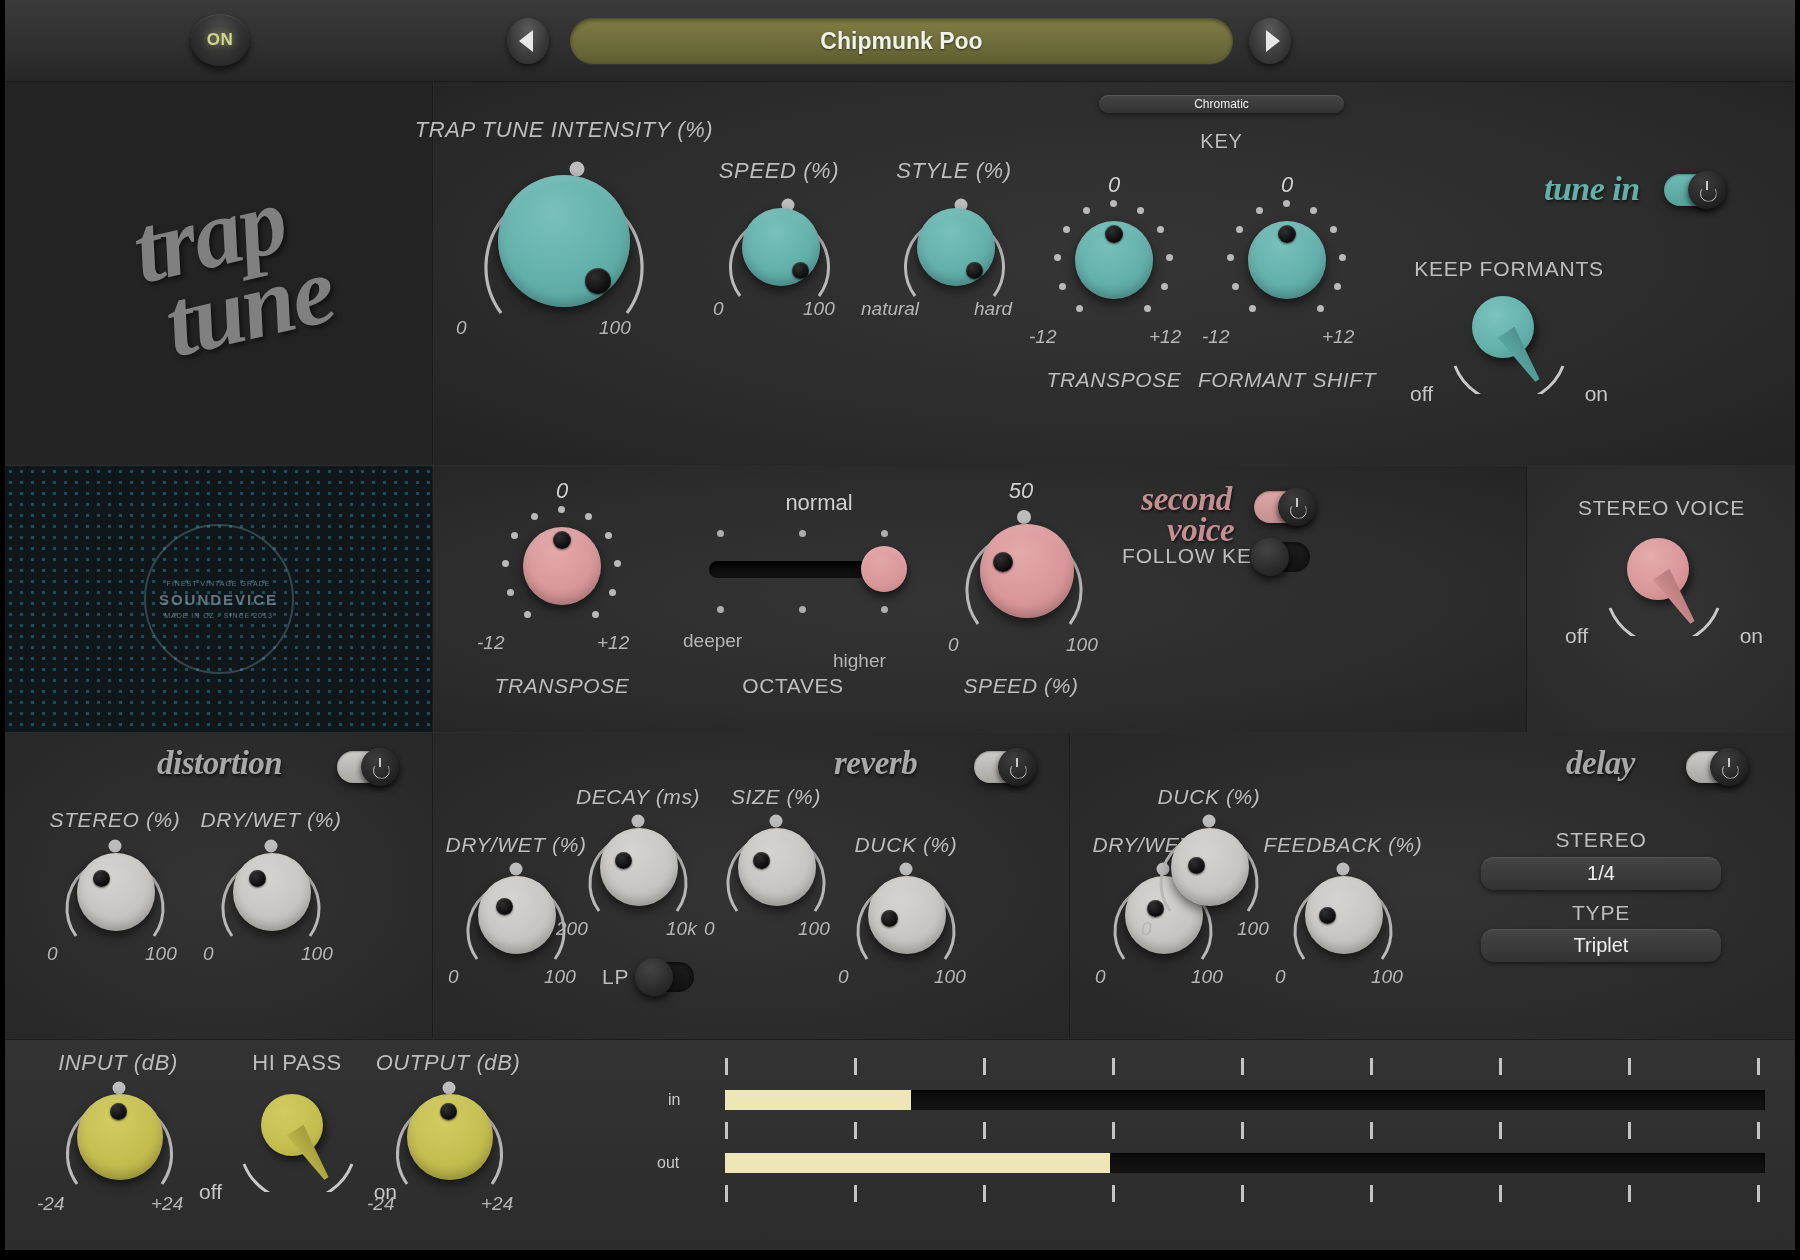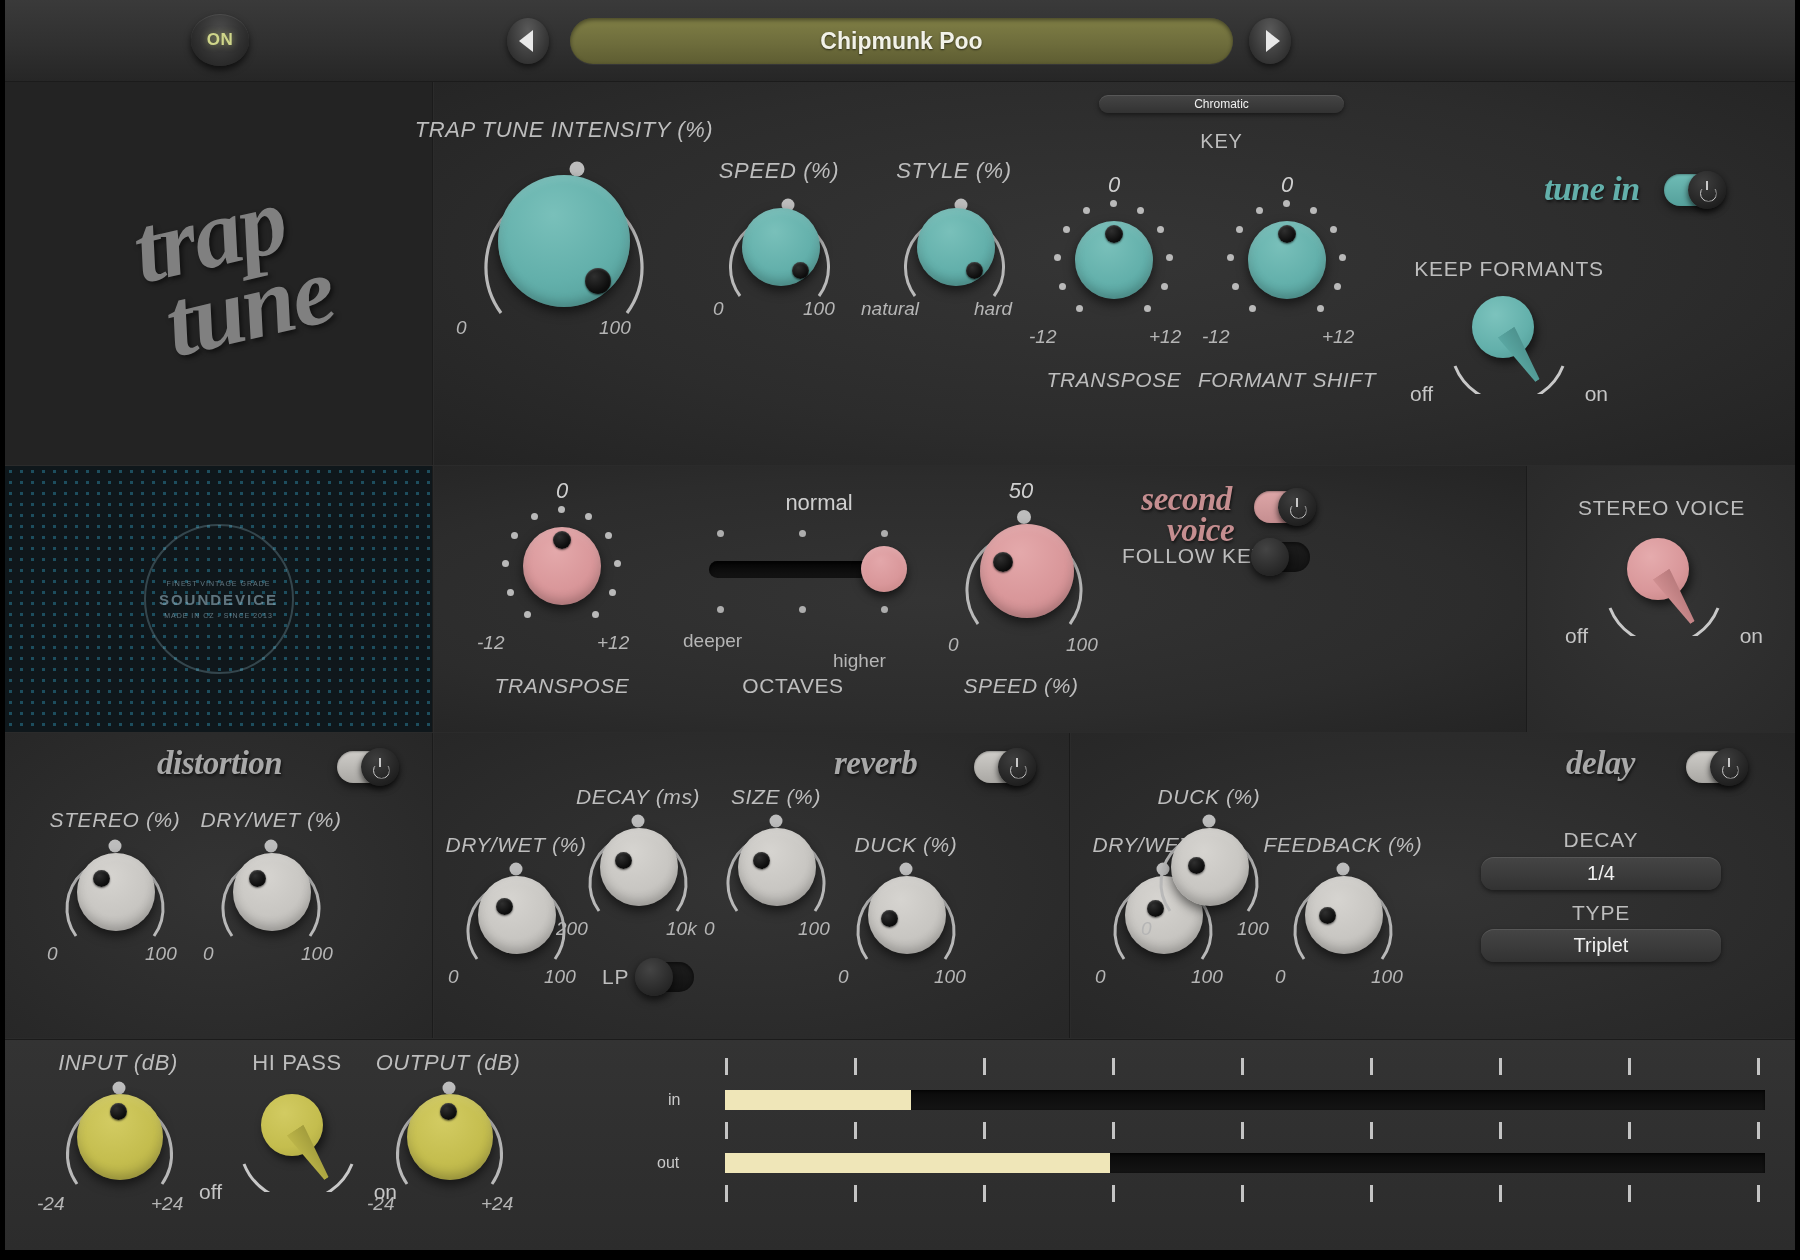--- a/index.html
+++ b/index.html
@@ -644,21 +644,21 @@
           <circle cx="52" cy="8" r="6.5" fill="#bdbdbd"></circle>
         </svg>
         <div class="knob-body" style="left:52px; top:43px; width:78px; height:78px; color:#c8c6c2;
              background: radial-gradient(circle at 42% 30%, #d6d4d0 0%, #c8c6c2 55%, #b0aeaa 100%);">
           <div class="knob-dot" style="left:14px; top:31px; width:17px; height:17px;"></div>
         </div>
         <div class="knob-scale-lbl" style="left:22px; top:133px;">0</div>
         <div class="knob-scale-lbl" style="left:118px; top:133px;">100</div>
       </div>
 
-      <div class="sectitle" style="left:400px; top:95px; width:260px; text-align:center; font-size:21px;">DECAY</div>
+      <div class="sectitle" style="left:400px; top:95px; width:260px; text-align:center; font-size:21px;">STEREO</div>
       <div class="dropdown" style="left:410px; top:124px; width:240px; height:33px; font-size:20px;">1/4</div>
 
       <div class="sectitle" style="left:400px; top:168px; width:260px; text-align:center; font-size:21px;">TYPE</div>
       <div class="dropdown" style="left:410px; top:196px; width:240px; height:33px; font-size:20px;">Triplet</div>
     </div>
   </div>
 
   <div class="row-io">
 
     <div class="knob-wrap" style="left:18px; top:10px; width:190px; height:200px;">

